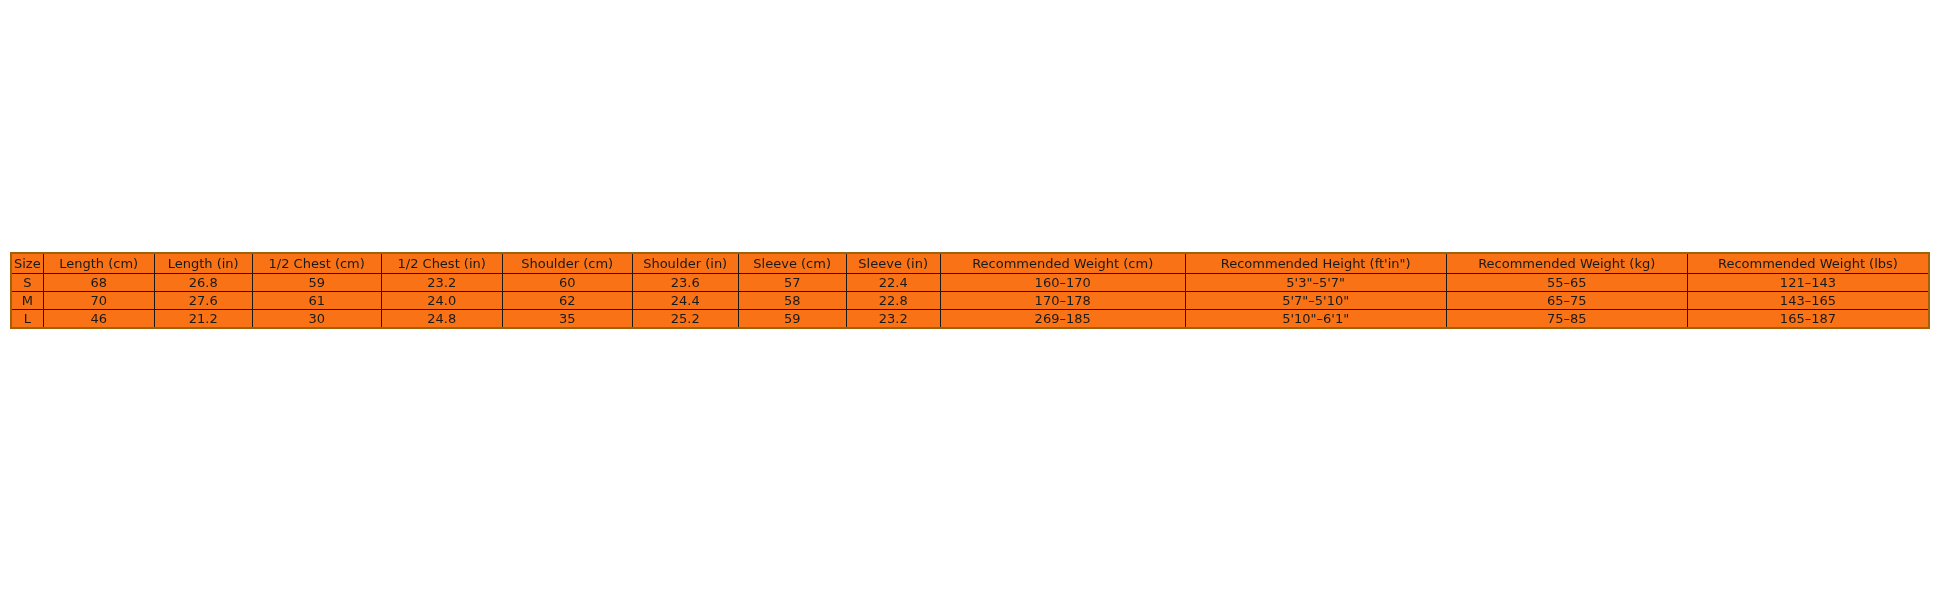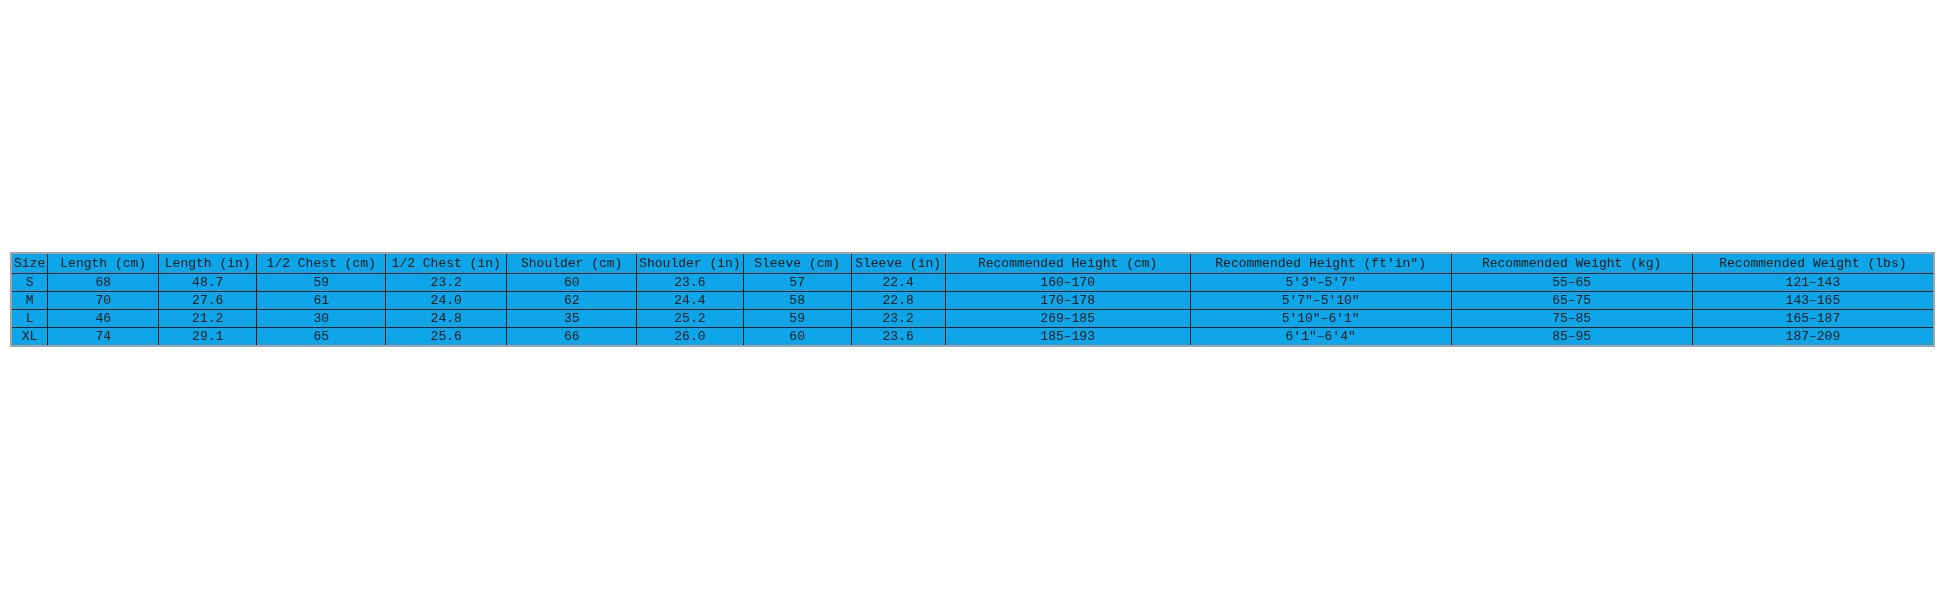--- a/index.html
+++ b/index.html
@@ -11,23 +11,22 @@
     font-family: "DejaVu Sans", sans-serif;
   }
   .chart-area {
     position: absolute;
     left: 10px;
     top: 252px;
   }
   table.size-chart {
     border-collapse: collapse;
     table-layout: fixed;
-    border: 2px solid #a3a3a3;
-    background: #0ea5e9;
-    font-family: Liberation Mono, monospace;
+    border: 2px solid #a16207;
+    background: #f97316;
   }
   table.size-chart th,
   table.size-chart td {
     border: 1px solid #1a1a1a;
     font-size: 13px;
     font-weight: normal;
     color: #1a1a1a;
     text-align: center;
     vertical-align: middle;
     padding: 0 2px;
@@ -65,31 +64,31 @@
       <tr>
         <th>Size</th>
         <th>Length (cm)</th>
         <th>Length (in)</th>
         <th>1/2 Chest (cm)</th>
         <th>1/2 Chest (in)</th>
         <th>Shoulder (cm)</th>
         <th>Shoulder (in)</th>
         <th>Sleeve (cm)</th>
         <th>Sleeve (in)</th>
-        <th>Recommended Height (cm)</th>
+        <th>Recommended Weight (cm)</th>
         <th>Recommended Height (ft'in")</th>
         <th>Recommended Weight (kg)</th>
         <th>Recommended Weight (lbs)</th>
       </tr>
     </thead>
     <tbody>
       <tr>
         <td>S</td>
         <td>68</td>
-        <td>48.7</td>
+        <td>26.8</td>
         <td>59</td>
         <td>23.2</td>
         <td>60</td>
         <td>23.6</td>
         <td>57</td>
         <td>22.4</td>
         <td>160–170</td>
         <td>5'3"–5'7"</td>
         <td>55–65</td>
         <td>121–143</td>
@@ -117,30 +116,15 @@
         <td>24.8</td>
         <td>35</td>
         <td>25.2</td>
         <td>59</td>
         <td>23.2</td>
         <td>269–185</td>
         <td>5'10"–6'1"</td>
         <td>75–85</td>
         <td>165–187</td>
       </tr>
-      <tr>
-        <td>XL</td>
-        <td>74</td>
-        <td>29.1</td>
-        <td>65</td>
-        <td>25.6</td>
-        <td>66</td>
-        <td>26.0</td>
-        <td>60</td>
-        <td>23.6</td>
-        <td>185–193</td>
-        <td>6'1"–6'4"</td>
-        <td>85–95</td>
-        <td>187–209</td>
-      </tr>
     </tbody>
   </table>
 </div>
 
 </body></html>

